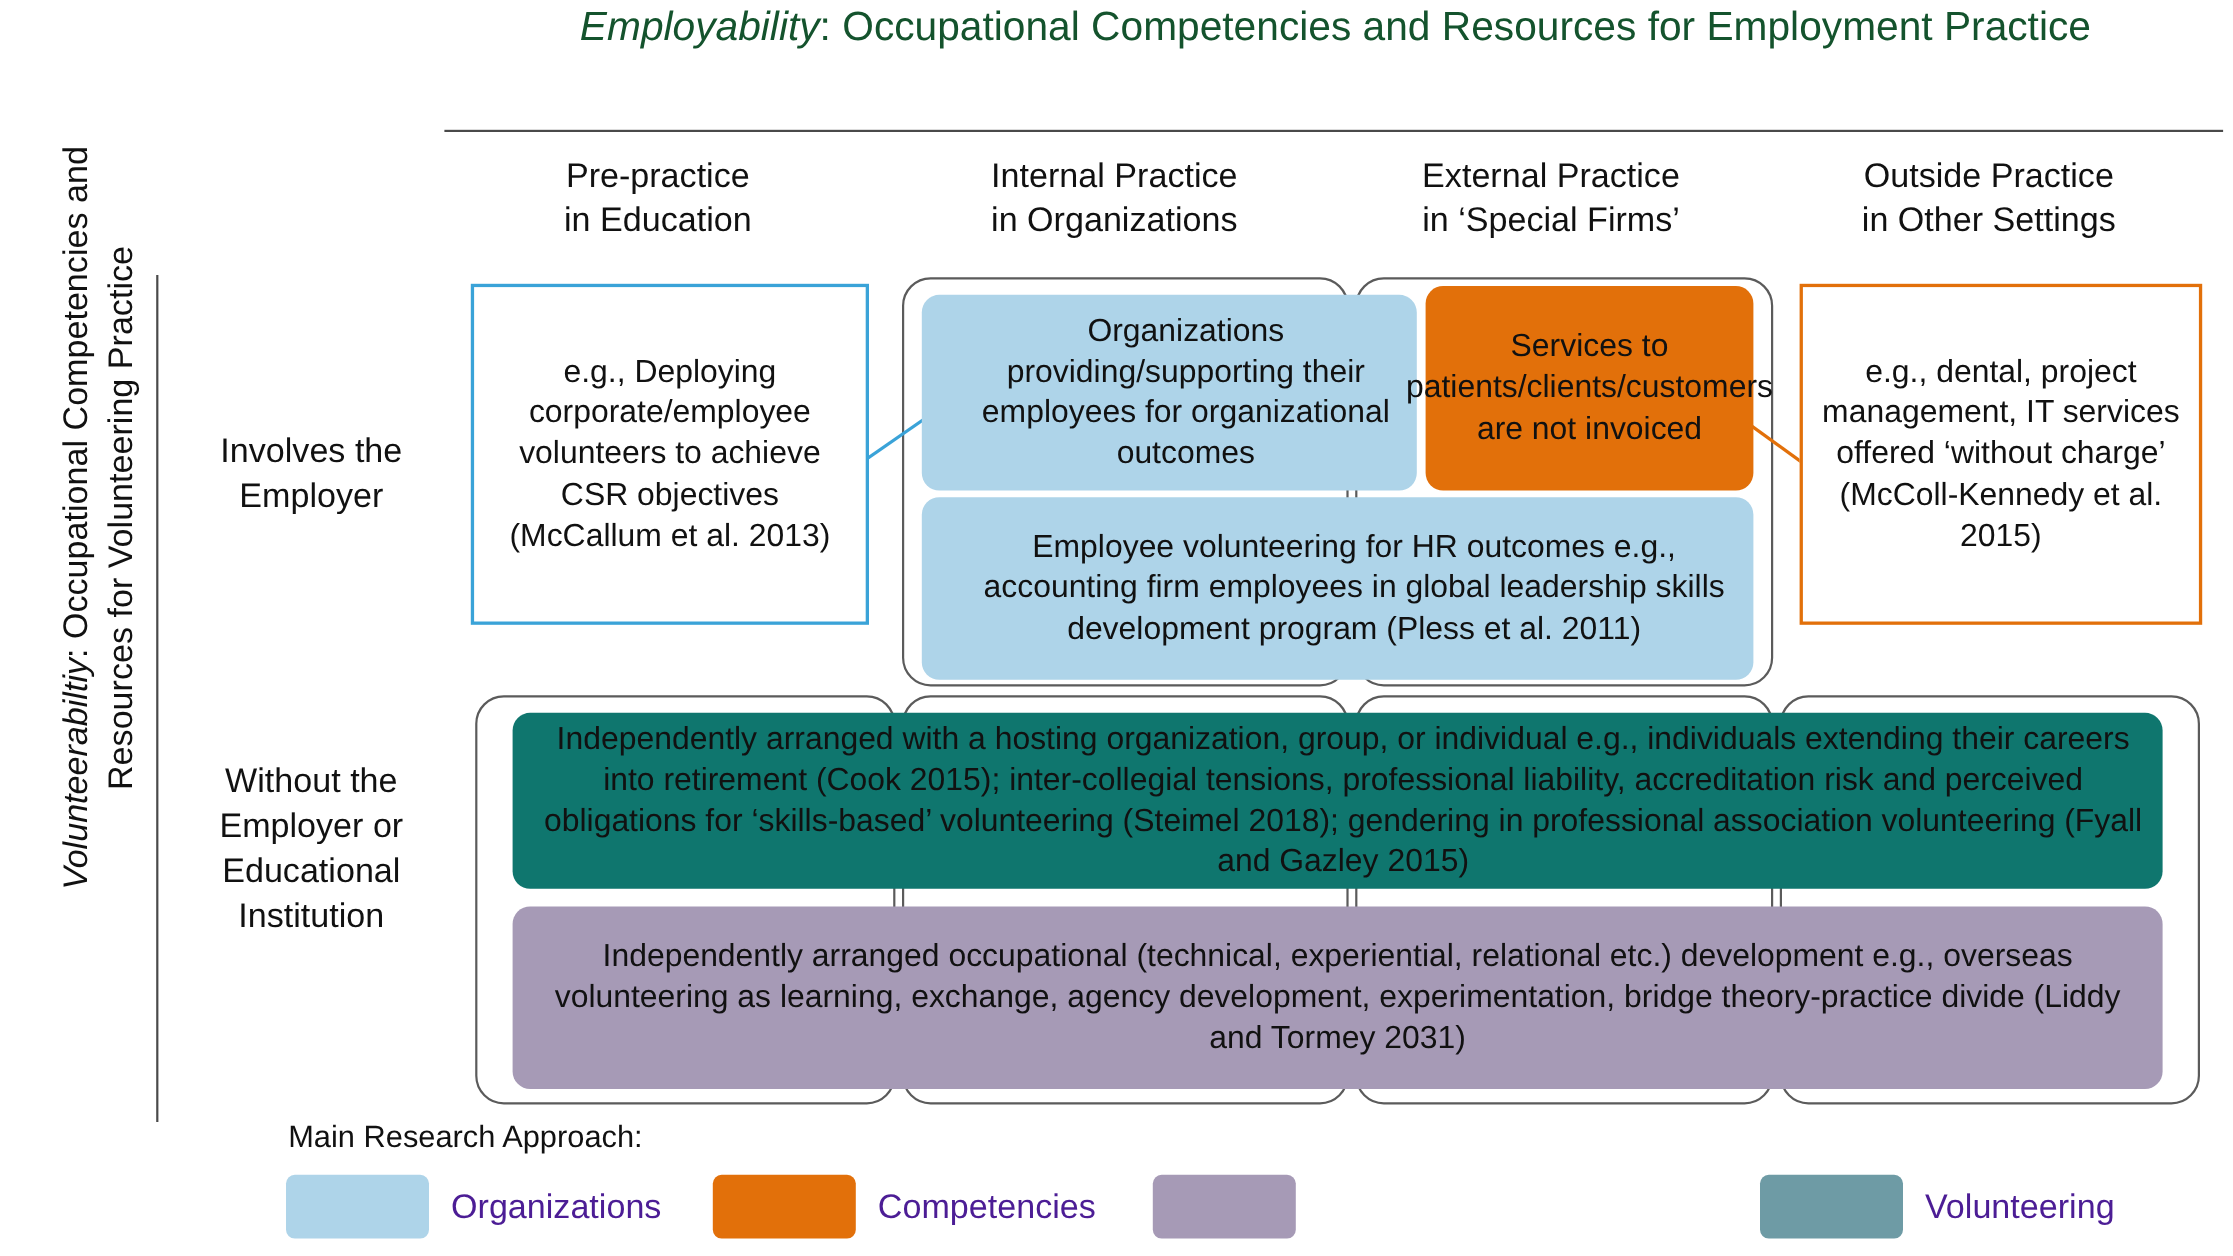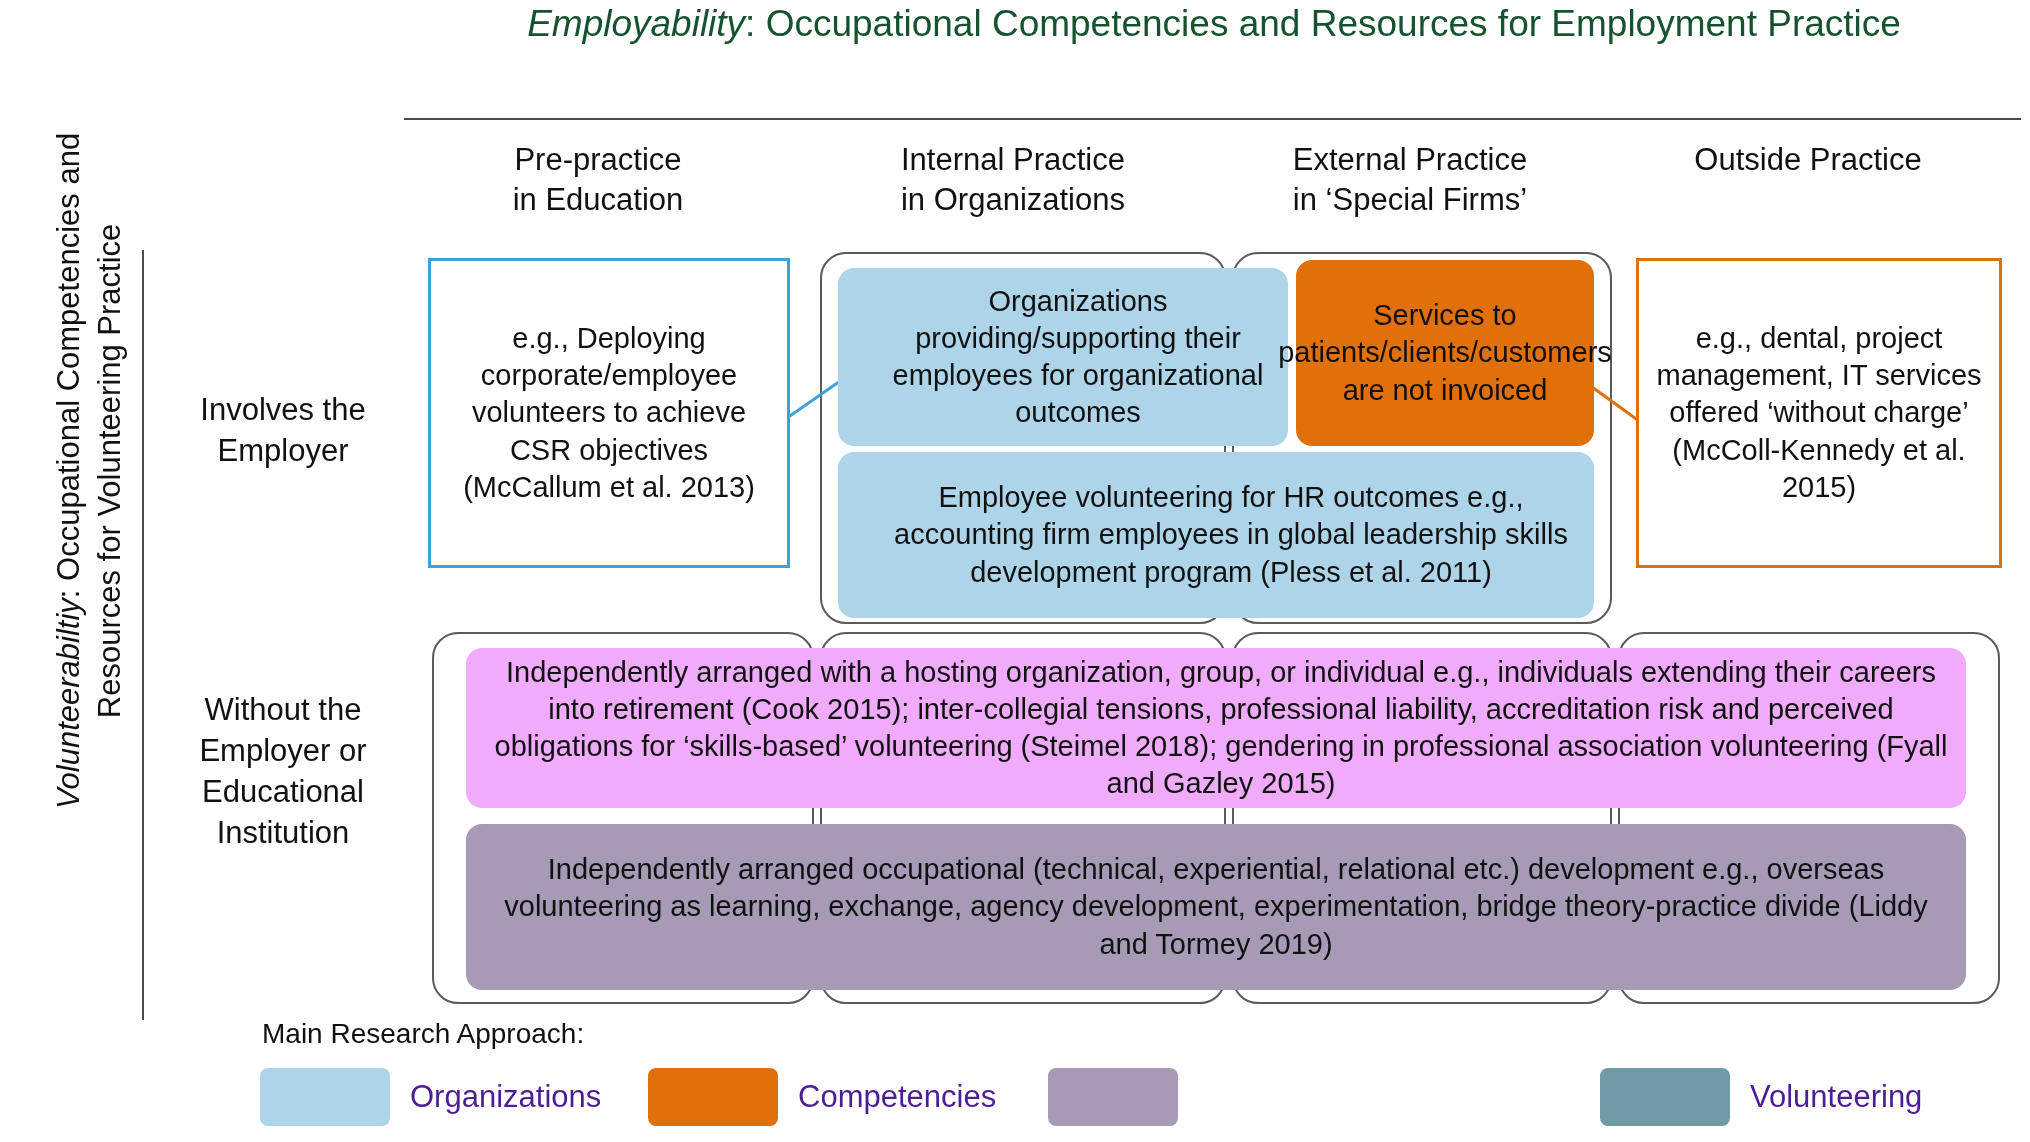--- a/index.html
+++ b/index.html
@@ -100,21 +100,21 @@
     justify-content: center;
     text-align: center;
     border-radius: 16px;
     font-size: 29px;
     line-height: 1.28;
     padding: 8px 14px;
     color: #111111;
   }
   .box.light-blue { background: #aed4e9; padding-left: 44px; }
   .box.orange-fill { background: #e2700a; color: #111111; }
-  .box.teal { background: #f0abfc; color: #111111; padding-left: 24px; }
+  .box.teal { background: #0f766e; color: #111111; padding-left: 24px; }
   .box.purple { background: #a69ab6; color: #111111; }
   .box.outline-blue {
     background: #ffffff;
     border: 3px solid #3aa3d8;
     border-radius: 0;
   }
   .box.outline-orange {
     background: #ffffff;
     border: 3px solid #e2700a;
     border-radius: 0;
@@ -174,20 +174,21 @@
 <div class="col-head" style="left:838px; width:350px;">
   <div>Internal Practice</div>
   <div>in Organizations</div>
 </div>
 <div class="col-head" style="left:1240px; width:340px;">
   <div>External Practice</div>
   <div>in ‘Special Firms’</div>
 </div>
 <div class="col-head" style="left:1628px; width:360px;">
   <div>Outside Practice</div>
+  <div>in Other Settings</div>
 </div>
 
 <div class="row-label" style="left:168px; top:390px; width:230px; white-space:pre-line;">Involves the
 Employer</div>
 <div class="row-label" style="left:158px; top:690px; width:250px; white-space:pre-line;">Without the
 Employer or
 Educational
 Institution</div>
 
 <div class="cell-outline" style="left:820px; top:252px; width:406px; height:372px;"></div>
@@ -213,21 +214,21 @@
 <div class="box light-blue" style="left:838px; top:268px; width:450px; height:178px;">Organizations providing/supporting their employees for organizational outcomes</div>
 
 <div class="box orange-fill" style="left:1296px; top:260px; width:298px; height:186px;">Services to patients/clients/customers are not invoiced</div>
 
 <div class="box outline-orange" style="left:1636px; top:258px; width:366px; height:310px;">e.g., dental, project management, IT services offered ‘without charge’ (McColl-Kennedy et al. 2015)</div>
 
 <div class="box light-blue" style="left:838px; top:452px; width:756px; height:166px;">Employee volunteering for HR outcomes e.g., accounting firm employees in global leadership skills development program (Pless et al. 2011)</div>
 
 <div class="box teal" style="left:466px; top:648px; width:1500px; height:160px;">Independently arranged with a hosting organization, group, or individual e.g., individuals extending their careers into retirement (Cook 2015); inter-collegial tensions, professional liability, accreditation risk and perceived obligations for ‘skills-based’ volunteering (Steimel 2018); gendering in professional association volunteering (Fyall and Gazley 2015)</div>
 
-<div class="box purple" style="left:466px; top:824px; width:1500px; height:166px;">Independently arranged occupational (technical, experiential, relational etc.) development e.g., overseas volunteering as learning, exchange, agency development, experimentation, bridge theory-practice divide (Liddy and Tormey 2019)</div>
+<div class="box purple" style="left:466px; top:824px; width:1500px; height:166px;">Independently arranged occupational (technical, experiential, relational etc.) development e.g., overseas volunteering as learning, exchange, agency development, experimentation, bridge theory-practice divide (Liddy and Tormey 2031)</div>
 
 <div id="legend-title">Main Research Approach:</div>
 
 <div class="legend-item" style="left:260px;">
   <div class="legend-swatch" style="background:#aed4e9;"></div>
   <div class="legend-label">Organizations</div>
 </div>
 
 <div class="legend-item" style="left:648px;">
   <div class="legend-swatch" style="background:#e2700a;"></div>

